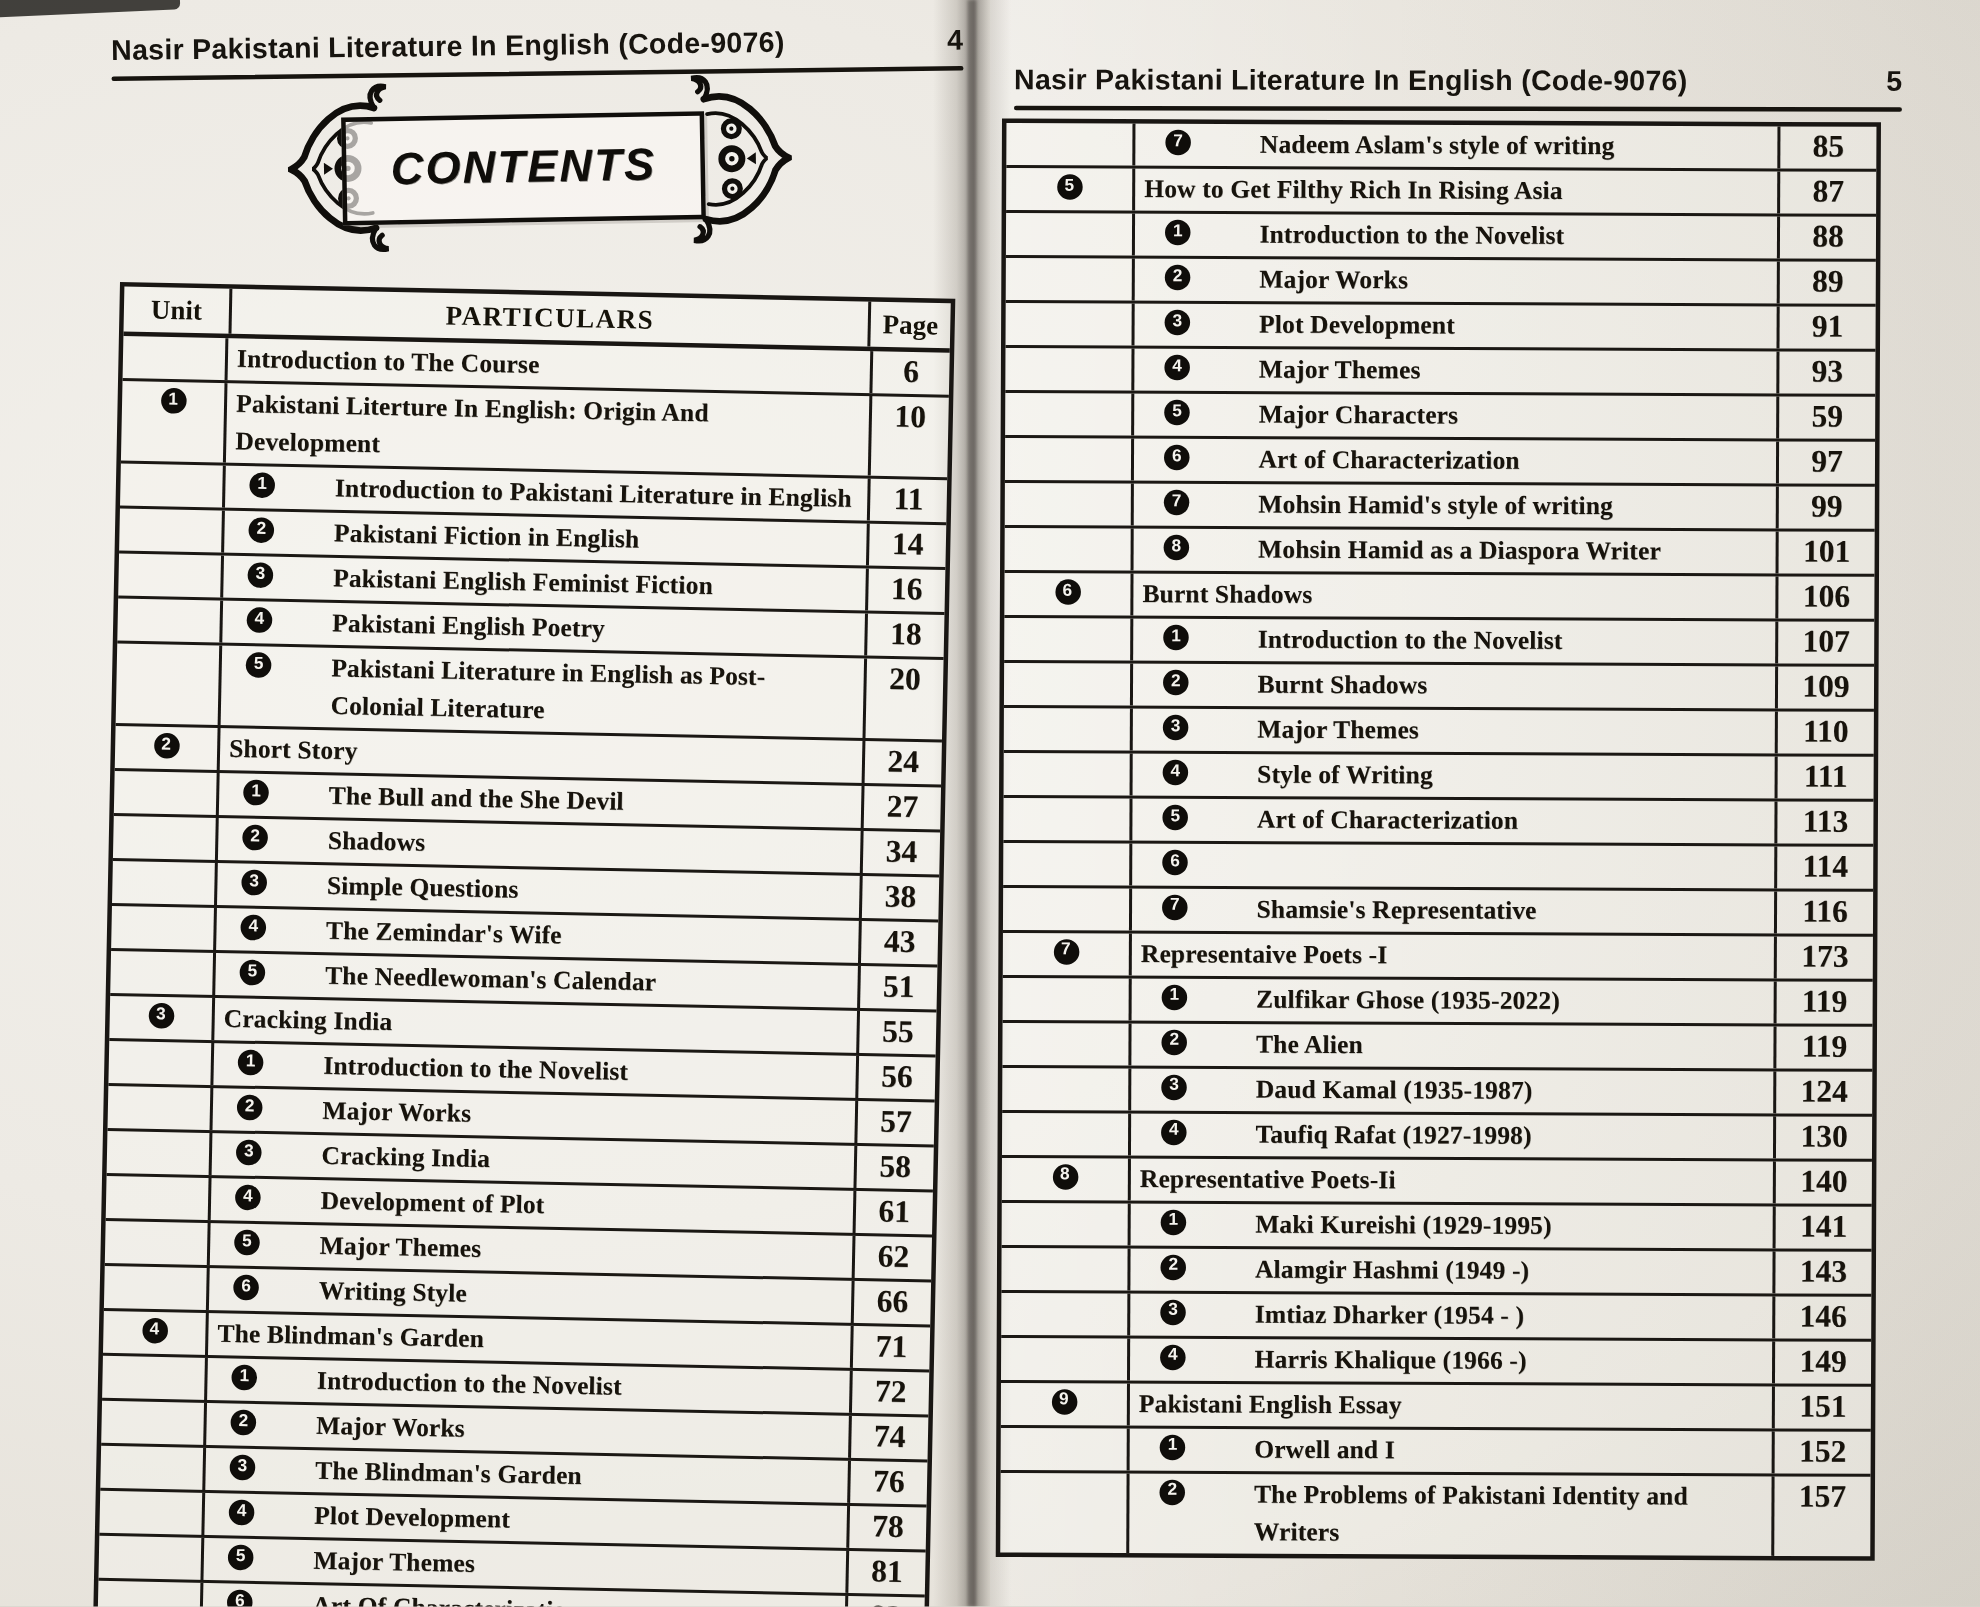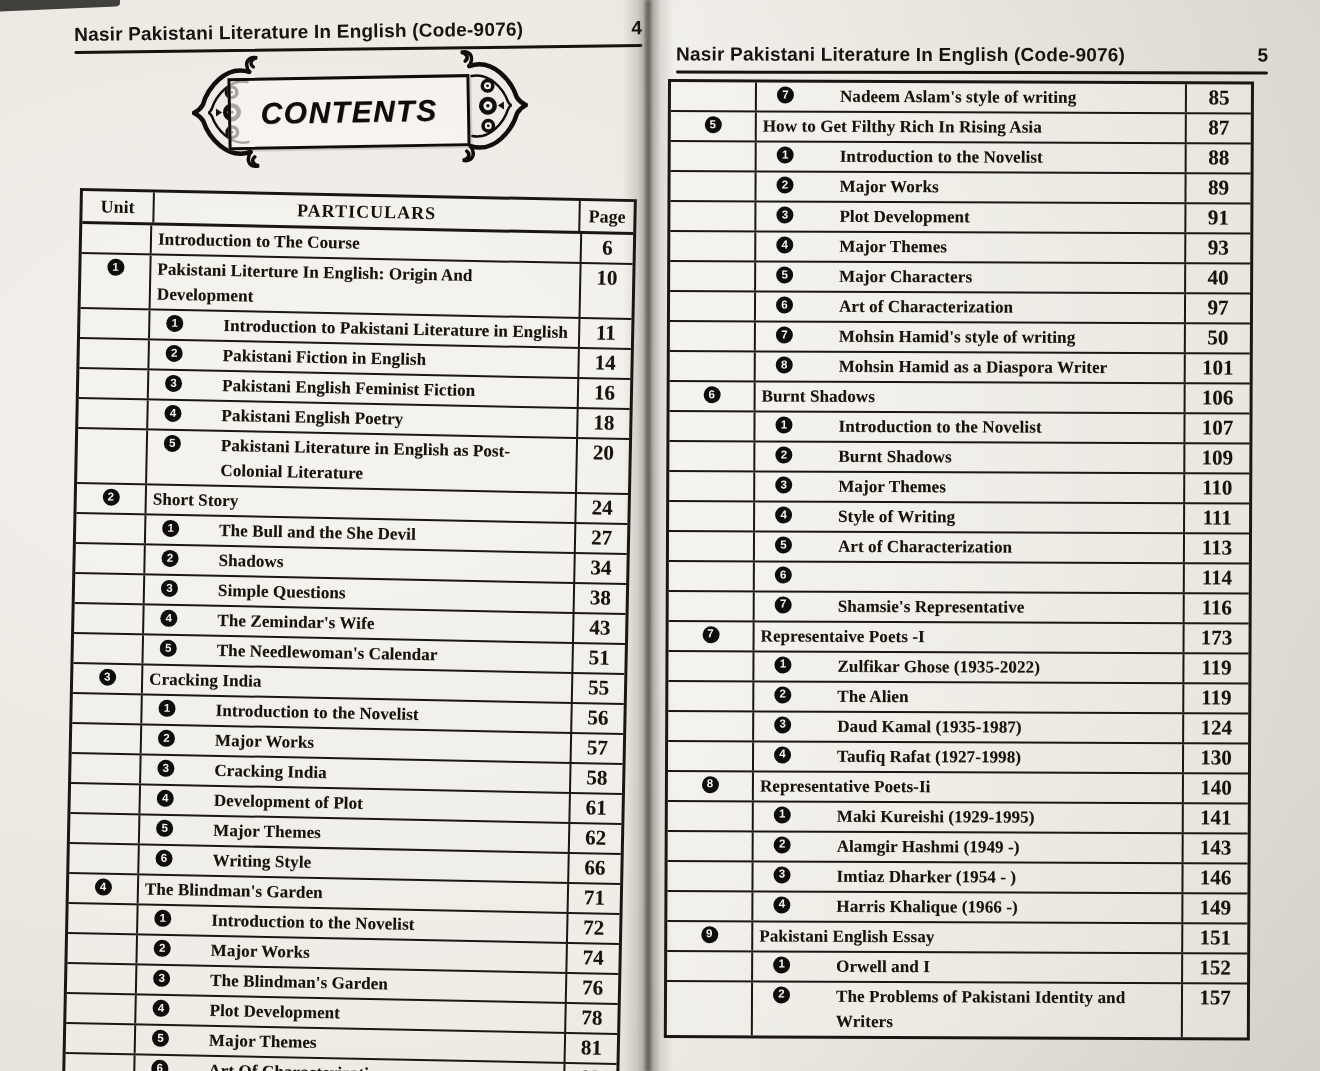--- a/index.html
+++ b/index.html
@@ -641,21 +641,21 @@
 
           <div class="trow">
             <div class="cell unit">
               
             </div>
             <div class="cell part">
               <span class="dot sub-dot">5</span>
               <span class="t">Major Characters</span>
             </div>
             <div class="cell page">
-              <span class="pn">40</span>
+              <span class="pn">59</span>
             </div>
           </div>
 
           <div class="trow">
             <div class="cell unit">
               
             </div>
             <div class="cell part">
               <span class="dot sub-dot">6</span>
               <span class="t">Art of Characterization</span>
@@ -667,21 +667,21 @@
 
           <div class="trow">
             <div class="cell unit">
               
             </div>
             <div class="cell part">
               <span class="dot sub-dot">7</span>
               <span class="t">Mohsin Hamid's style of writing</span>
             </div>
             <div class="cell page">
-              <span class="pn">50</span>
+              <span class="pn">99</span>
             </div>
           </div>
 
           <div class="trow">
             <div class="cell unit">
               
             </div>
             <div class="cell part">
               <span class="dot sub-dot">8</span>
               <span class="t">Mohsin Hamid as a Diaspora Writer</span>

